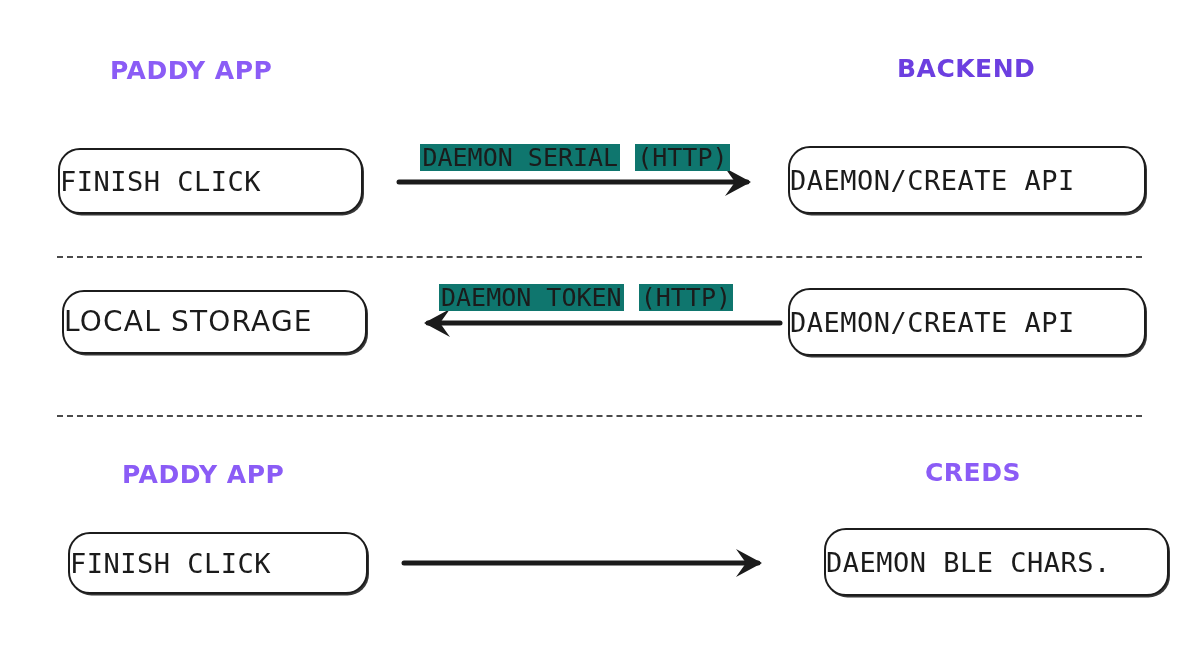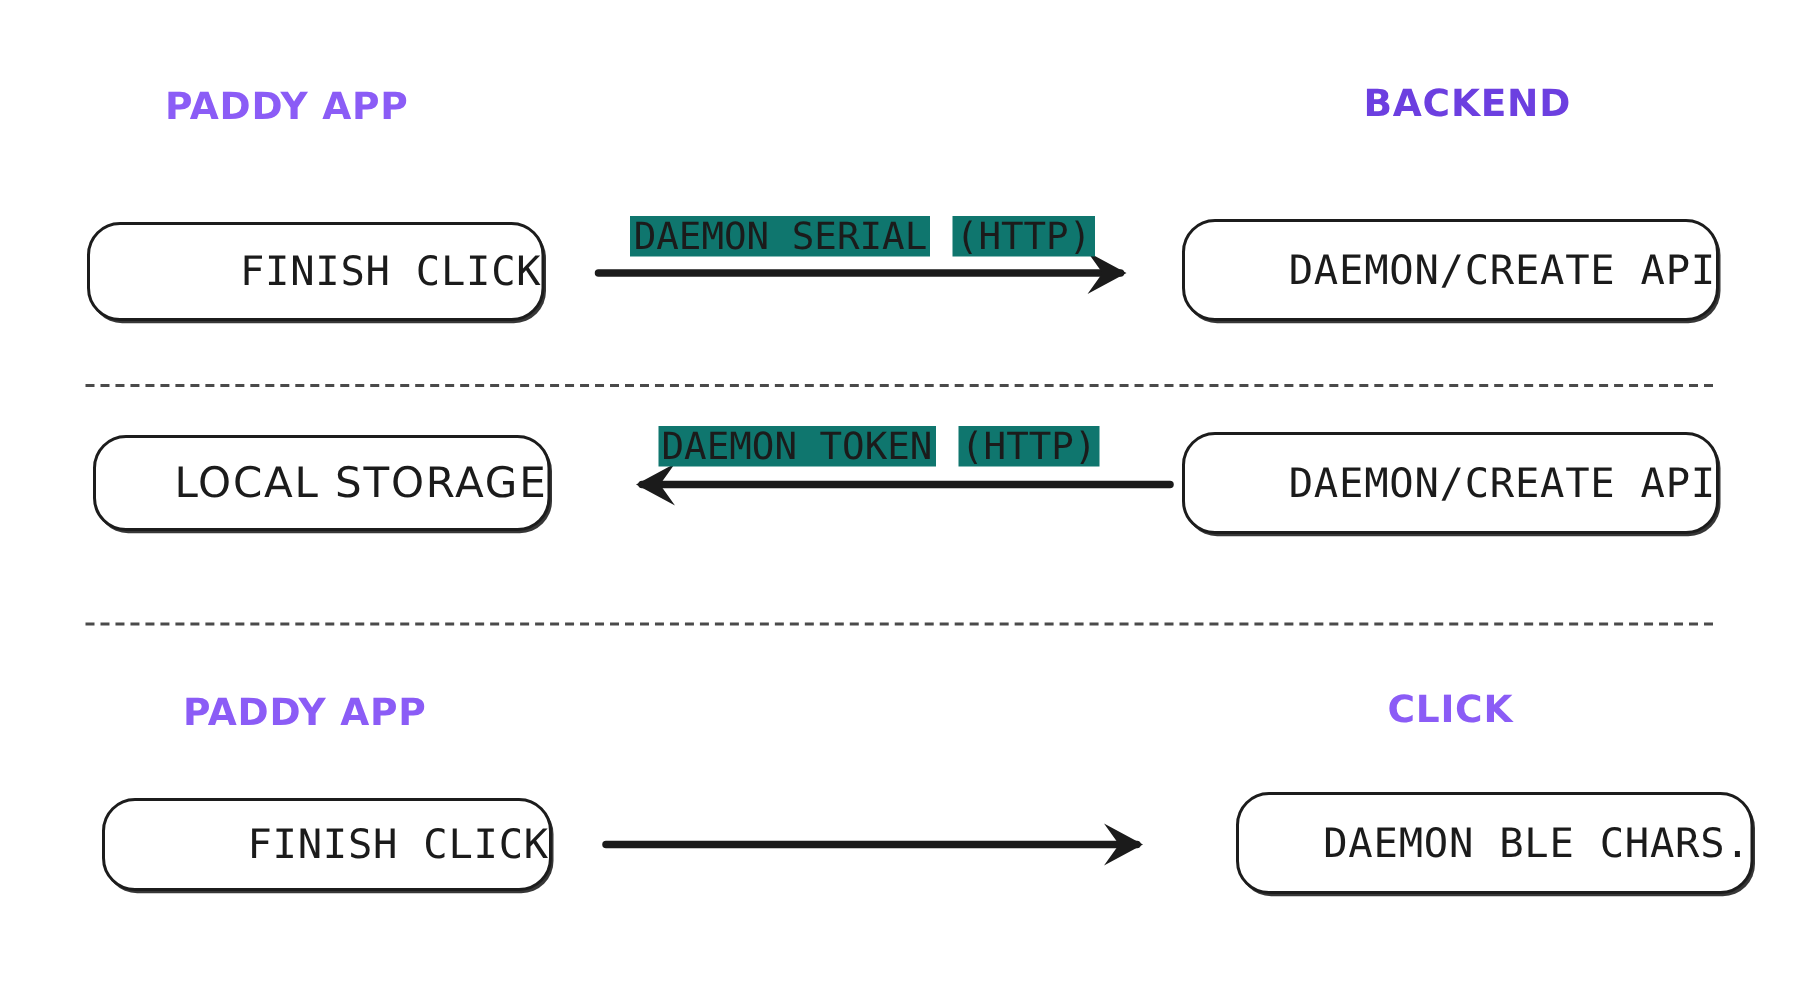--- a/index.html
+++ b/index.html
@@ -30,21 +30,21 @@
 
   
   .node {
     position: absolute;
     box-sizing: border-box;
     background: #ffffff;
     border: 2.5px solid #1c1c1c;
     border-radius: 22px;
     display: flex;
     align-items: center;
-    justify-content: flex-end;
+    justify-content: flex-start;
     box-shadow: 1.5px 2px 0 -0.5px rgba(20,20,20,0.85);
   }
   .node .node-label {
     font-family: "DejaVu Sans Mono", monospace;
     font-size: 27px;
     color: #1b1b1b;
     letter-spacing: 0.5px;
     white-space: nowrap;
     line-height: 1;
   }
@@ -90,21 +90,21 @@
     border-top: 2.5px dashed #4a4a4a;
   }
 </style>
 </head>
 <body>
 
 <div id="canvas">
 
   <div class="group-header red" style="left:110px; top:56px;">PADDY APP</div>
 
-  <div class="group-header purple" style="left:897px; top:54px;margin-left:12px;">BACKEND</div>
+  <div class="group-header purple" style="left:897px; top:54px;">BACKEND</div>
 
   <div class="node" style="left:58px; top:148px; width:305px; height:66px;">
     <span class="node-label">FINISH CLICK</span>
   </div>
 
   <div class="node" style="left:788px; top:146px; width:358px; height:68px;">
     <span class="node-label">DAEMON/CREATE API</span>
   </div>
 
   <div class="connector" style="left:395px; top:148px; width:360px; height:66px;">
@@ -136,21 +136,21 @@
     <div class="edge-label" style="top:-6px;">
       <span class="lbl-line boxed">DAEMON TOKEN</span>
       <span class="lbl-line boxed">(HTTP)</span>
     </div>
   </div>
 
   <div class="separator" style="left:57px; top:415px; width:1085px;"></div>
 
   <div class="group-header red" style="left:122px; top:460px;">PADDY APP</div>
 
-  <div class="group-header red" style="left:925px; top:458px;">CLICK</div>
+  <div class="group-header red" style="left:925px; top:458px;">CREDS</div>
 
   <div class="node" style="left:68px; top:532px; width:300px; height:62px;">
     <span class="node-label">FINISH CLICK</span>
   </div>
 
   <div class="node" style="left:800px; top:528px; width:345px; height:68px;margin-left:24px;">
     <span class="node-label">DAEMON BLE CHARS.</span>
   </div>
 
   <div class="connector" style="left:400px; top:530px; width:365px; height:64px;">

